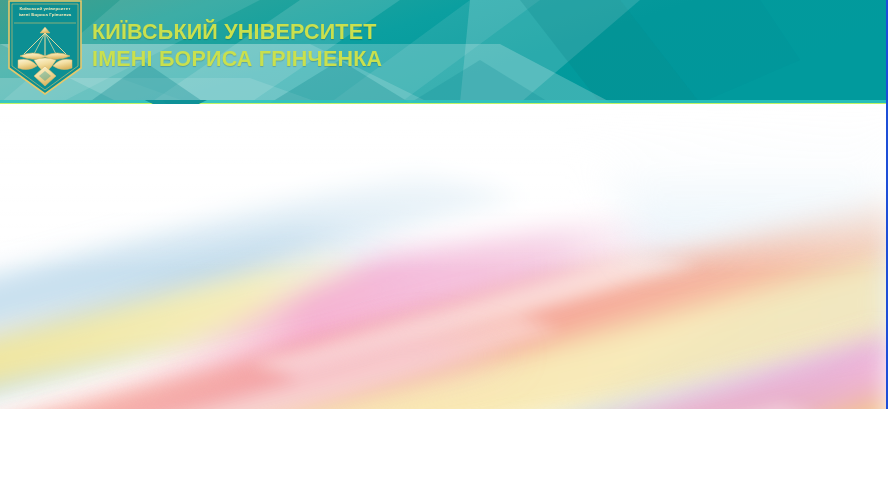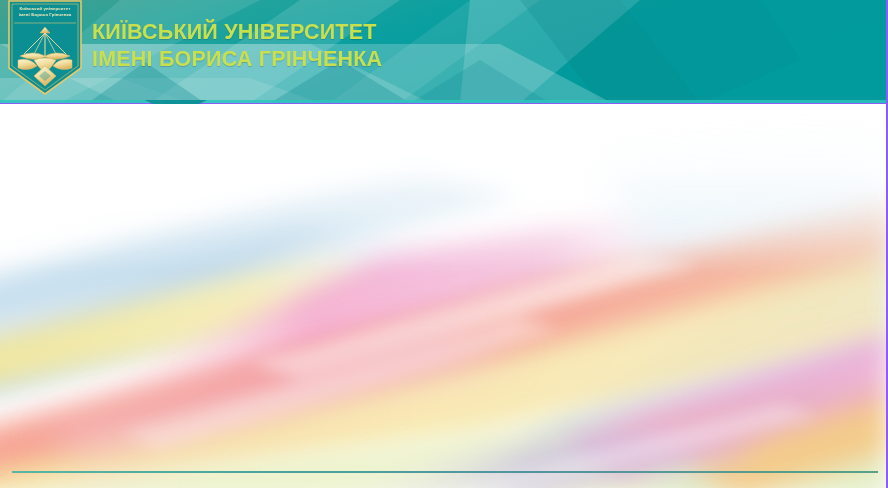--- a/index.html
+++ b/index.html
@@ -7,24 +7,24 @@
     padding: 0;
     background: #ffffff;
   }
   body {
     font-family: "Liberation Sans", sans-serif;
   }
 
   .slide {
     position: relative;
     width: 888px;
-    height: 488px;
+    height: 409px;
     overflow: hidden;
-    background: #8b5cf6;
-    border-right: 2px solid #8b5cf6;
+    background: #bef264;
+    border-right: 2px solid #1d4ed8;
     box-sizing: border-box;
   }
 
   
   .header {
     position: absolute;
     left: 0;
     top: 0;
     width: 888px;
     height: 103px;

